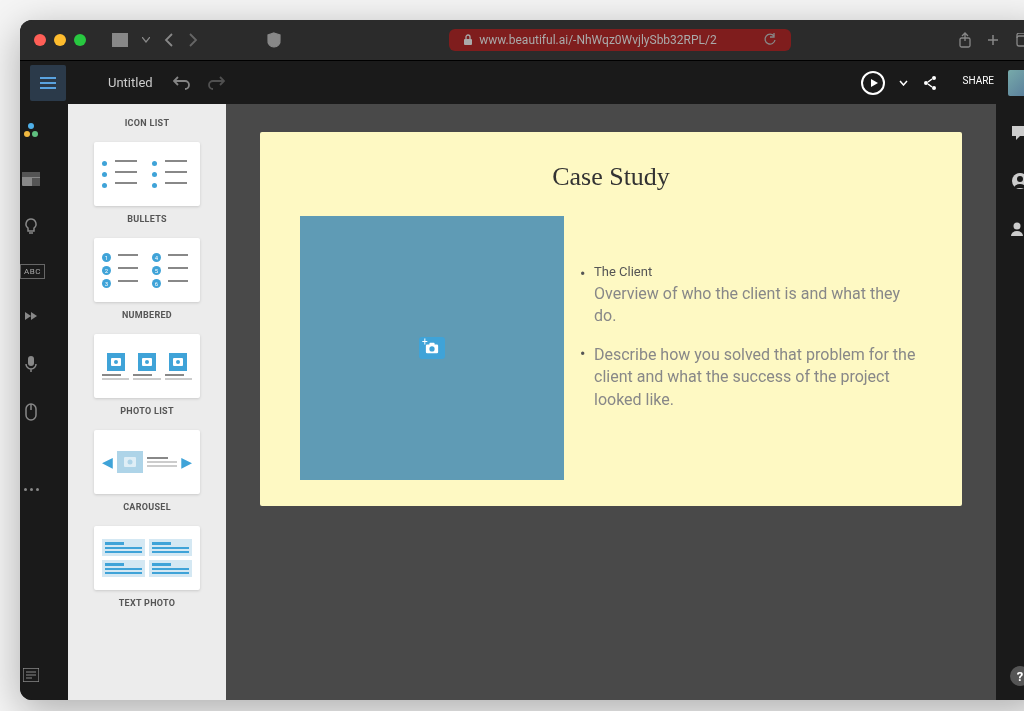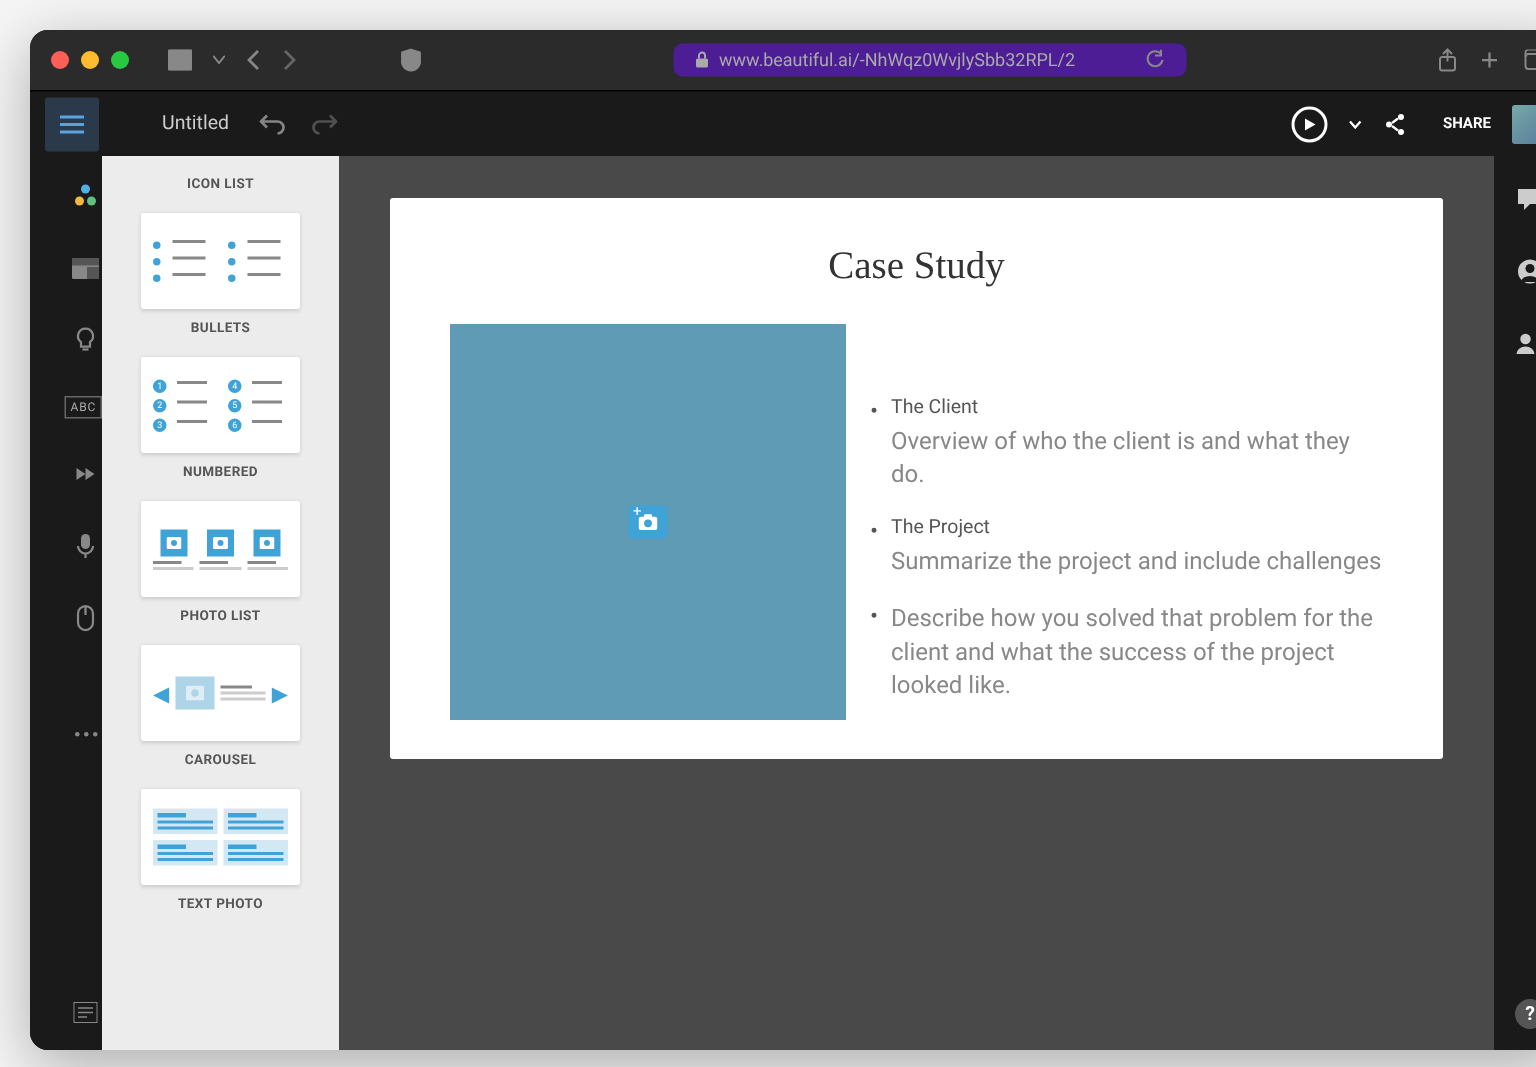--- a/index.html
+++ b/index.html
@@ -6,42 +6,42 @@
 body { background: #f5f5f5; padding: 20px; }
 .window { width: 1024px; height: 680px; background: #1a1a1a; border-radius: 12px; overflow: hidden; display: flex; flex-direction: column; box-shadow: 0 10px 40px rgba(0,0,0,0.3); }
 .titlebar { height: 40px; background: #2b2b2b; display: flex; align-items: center; padding: 0 14px; gap: 8px; }
 .traffic { display: flex; gap: 8px; }
 .traffic span { width: 12px; height: 12px; border-radius: 50%; display: block; }
 .tl-close { background: #ff5f57; }
 .tl-min { background: #febc2e; }
 .tl-max { background: #28c840; }
 .nav-icons { display: flex; gap: 14px; margin-left: 18px; color: #888; align-items: center; }
 .urlbar { flex: 1; display: flex; justify-content: center; margin: 0 10px; }
-.url-inner { background: #4c1d95; border-radius: 6px; padding: 4px 14px; color: #aaa; font-size: 12px; display: flex; align-items: center; gap: 6px; min-width: 320px; justify-content: center; }
+.url-inner { background: #7f1d1d; border-radius: 6px; padding: 4px 14px; color: #aaa; font-size: 12px; display: flex; align-items: center; gap: 6px; min-width: 320px; justify-content: center; }
 .tb-right { display: flex; gap: 14px; color: #888; align-items: center; }
 .app-toolbar { height: 44px; background: #1a1a1a; display: flex; align-items: center; padding: 0 10px; border-top: 1px solid #000; }
 .menu-btn { width: 36px; height: 36px; background: #2b3a4a; display: flex; align-items: center; justify-content: center; border-radius: 2px; }
 .burger { width: 16px; height: 12px; display: flex; flex-direction: column; justify-content: space-between; }
 .burger span { height: 2px; background: #5aa3e0; }
 .doc-title { color: #ccc; font-size: 13px; margin-left: 42px; }
 .undo-redo { display: flex; gap: 16px; margin-left: 20px; }
 .undo-redo svg { opacity: 0.6; }
 .center-controls { flex: 1; display: flex; justify-content: center; align-items: center; gap: 12px; }
 .grid-icon { display: grid; grid-template-columns: repeat(3, 4px); grid-template-rows: repeat(3, 4px); gap: 2px; }
 .grid-icon span { background: #fff; }
 .slide-label { color: #fff; font-size: 11px; font-weight: 700; letter-spacing: 0.5px; }
 .pill { background: #3fa3d8; color: #fff; font-size: 10px; font-weight: 700; padding: 6px 12px; border-radius: 14px; display: flex; align-items: center; gap: 6px; letter-spacing: 0.3px; }
 .pill svg { width: 9px; height: 9px; }
 .right-controls { display: flex; align-items: center; gap: 14px; margin-left: auto; }
 .play-btn { width: 24px; height: 24px; border-radius: 50%; border: 2px solid #fff; display: flex; align-items: center; justify-content: center; }
 .play-btn::after { content: ""; border-left: 7px solid #fff; border-top: 4px solid transparent; border-bottom: 4px solid transparent; margin-left: 2px; }
-.share { display: flex; align-items: center; gap: 24px; color: #fff; font-size: 10px; font-weight: 700; }
+.share { display: flex; gap: 24px; color: #fff; font-size: 10px; font-weight: 400; }
 .avatar { width: 26px; height: 26px; background: linear-gradient(135deg,#7aa,#579); border-radius: 2px; }
 .main { flex: 1; display: flex; overflow: hidden; }
-.left-rail { width: 48px; background: #1a1a1a; display: flex; flex-direction: column; align-items: flex-end; padding-top: 16px; gap: 26px; }
+.left-rail { width: 48px; background: #1a1a1a; display: flex; flex-direction: column; align-items: flex-start; padding-top: 16px; gap: 26px; }
 .rail-icon { width: 22px; height: 22px; display: flex; align-items: center; justify-content: center; color: #888; }
 .rail-abc { font-size: 8px; border: 1px solid #666; padding: 2px 3px; color: #aaa; letter-spacing: 0.5px; }
 .rail-dots { display: flex; gap: 3px; margin-top: auto; margin-bottom: 0; }
 .rail-dots span { width: 3px; height: 3px; background: #888; border-radius: 50%; }
 .rail-bottom { margin-top: auto; margin-bottom: 14px; }
 .template-panel { width: 158px; background: #ececec; overflow-y: auto; padding: 6px 0 16px; position: relative; }
 .template-panel::-webkit-scrollbar { width: 8px; }
 .template-panel::-webkit-scrollbar-thumb { background: #bbb; border-radius: 4px; }
 .tmpl-item { display: flex; flex-direction: column; align-items: center; margin-bottom: 14px; }
 .tmpl-thumb { width: 106px; height: 64px; background: #fff; border-radius: 2px; box-shadow: 0 1px 3px rgba(0,0,0,0.15); display: flex; align-items: center; justify-content: center; padding: 8px; }
@@ -57,21 +57,21 @@
 .photo-grid > div { flex:1; display:flex; flex-direction:column; gap:3px; align-items:center; }
 .photo-sq { width:18px; height:18px; background:#3fa3d8; display:flex; align-items:center; justify-content:center; }
 .carousel-thumb { display:flex; align-items:center; gap:4px; width:100%; }
 .car-arrow { color:#3fa3d8; font-size:14px; }
 .car-img { width:26px; height:22px; background:#aed4e8; display:flex; align-items:center; justify-content:center; }
 .textbox-grid { display:grid; grid-template-columns:1fr 1fr; gap:4px; width:100%; }
 .textbox-grid > div { background:#d4e8f3; padding:3px; display:flex; flex-direction:column; gap:2px; }
 .textbox-grid span { height:2px; background:#3fa3d8; }
 .textbox-grid span:first-child { width:50%; height:3px; }
 .canvas-area { flex:1; background:#494949; position:relative; padding: 28px 34px 0; }
-.slide { width:100%; height:374px; background:#ffffff; border-radius:2px; padding:30px 40px; display:flex; flex-direction:column; }
+.slide { width:100%; height:374px; background:#fef9c3; border-radius:2px; padding:30px 40px; display:flex; flex-direction:column; }
 .slide-title { text-align:center; font-size:26px; color:#333; font-weight:400; margin-bottom:24px; font-family: Georgia, serif; }
 .slide-body { flex:1; display:flex; gap:16px; }
 .slide-img { width:264px; height:264px; background:#5f9bb5; display:flex; align-items:center; justify-content:center; }
 .cam-badge { width:26px; height:22px; background:#3fa3d8; border-radius:3px; display:flex; align-items:center; justify-content:center; position:relative; }
 .cam-badge::before { content:"+"; color:#fff; font-size:10px; position:absolute; top:-1px; left:3px; }
 .cam-badge svg { width:14px; height:14px; }
 .slide-list { flex:1; padding-top:48px; }
 .slide-list ul { list-style:none; }
 .slide-list li { margin-bottom:16px; position:relative; padding-left:14px; }
 .slide-list li::before { content:"•"; position:absolute; left:0; color:#555; }
@@ -440,24 +440,20 @@
                 </svg>
             </div>
           </div>
           <div class="slide-list">
             <ul>
               <li>
                 <div class="li-title">The Client</div>
                 <div class="li-desc">Overview of who the client is and what they do.</div>
               </li>
               <li>
-                <div class="li-title">The Project</div>
-                <div class="li-desc">Summarize the project and include challenges</div>
-              </li>
-              <li>
                 <div class="li-desc">Describe how you solved that problem for the client and what the success of the project looked like.</div>
               </li>
             </ul>
           </div>
         </div>
       </div>
     </div>
 
     <div class="right-rail">
       <div class="rail-icon">

